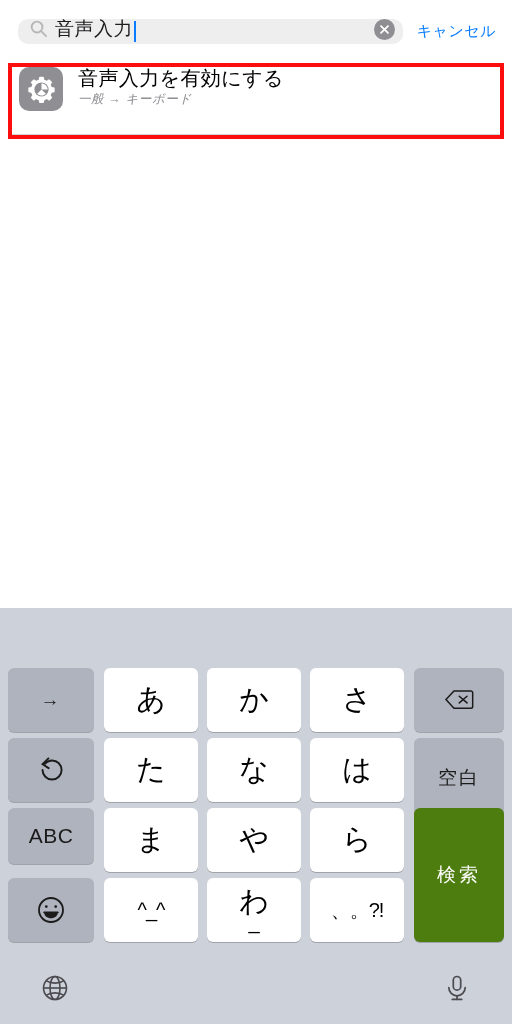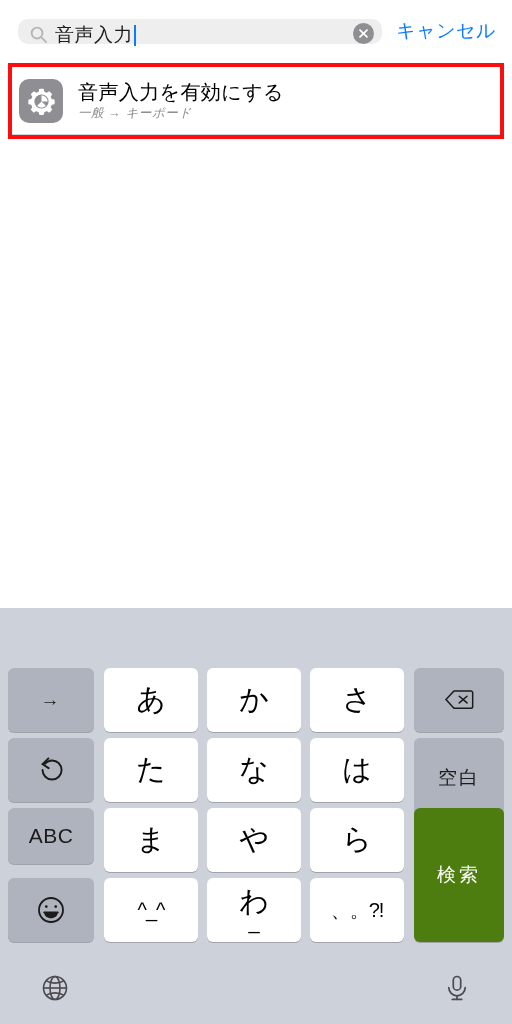--- a/index.html
+++ b/index.html
@@ -12,51 +12,51 @@
   #screen { position: relative; width: 512px; height: 1024px; background:#fff; }
 
   
   .searchbar-row {
     position: absolute; top: 0; left: 0; width: 512px; height: 62px;
     display: flex; align-items: center; padding: 0 14px 0 18px; gap: 12px;
     background: #ffffff;
   }
   .search-field {
     flex: 1 1 auto; height: 25px; background: #eeeeef; border-radius: 10px;
-    display: flex; align-items: flex-end; padding: 0 8px 0 11px; position: relative;
+    display: flex; align-items: flex-start; padding: 0 8px 0 11px; position: relative;
   }
   .magnifier { width: 19px; height: 19px; flex: 0 0 auto; margin-right: 7px; opacity: .55; }
   .search-text {
     font-size: 19px; color: #1c1c1e; letter-spacing: .5px;
     white-space: nowrap; line-height: 1;
   }
   .caret {
     display: inline-block; width: 2px; height: 21px; background: #0a7cff;
     margin-left: 1px; vertical-align: middle; position: relative; top: 2px;
   }
   .clear-btn {
     margin-left: auto; width: 21px; height: 21px; border-radius: 50%;
     background: #8e8e93; display: flex; align-items: center; justify-content: center;
     flex: 0 0 auto; cursor: pointer;
   }
   .clear-btn svg { width: 11px; height: 11px; display:block; }
   .cancel-btn {
-    flex: 0 0 auto; font-size: 19px; color: #0a7cff; letter-spacing: .5px;
+    flex: 0 0 auto; font-size: 15px; color: #0a7cff; letter-spacing: .5px;
     background: none; border: 0; cursor: pointer; padding: 0 2px;
     font-family: inherit; white-space: nowrap;
   }
 
   
   .redbox {
     position: absolute; left: 8px; top: 63px; width: 496px; height: 76px;
     border: 4px solid #fd0d0d; background: #ffffff;
   }
   .result-row {
     position: absolute; left: 12px; top: 67px; width: 392px; height: 68px;
-    display: flex; align-items: center; padding-left: 7px; gap: 15px;
+    display: flex; padding-left: 7px; gap: 15px;
     background: #ffffff; cursor: pointer;
   }
   .app-icon {
     width: 44px; height: 44px; border-radius: 10px; background: #8e8e93;
     flex: 0 0 auto; display: flex; align-items: center; justify-content: center;
   }
   .app-icon svg { width: 33px; height: 33px; display:block; }
   .result-text { display: flex; flex-direction: column; gap: 3px; }
   .result-title { font-size: 20px; color: #000; letter-spacing: .4px; line-height: 1.15; }
   .result-sub { font-size: 12.5px; color: #8e8e93; letter-spacing: .6px; line-height: 1.1; font-style: italic; }

